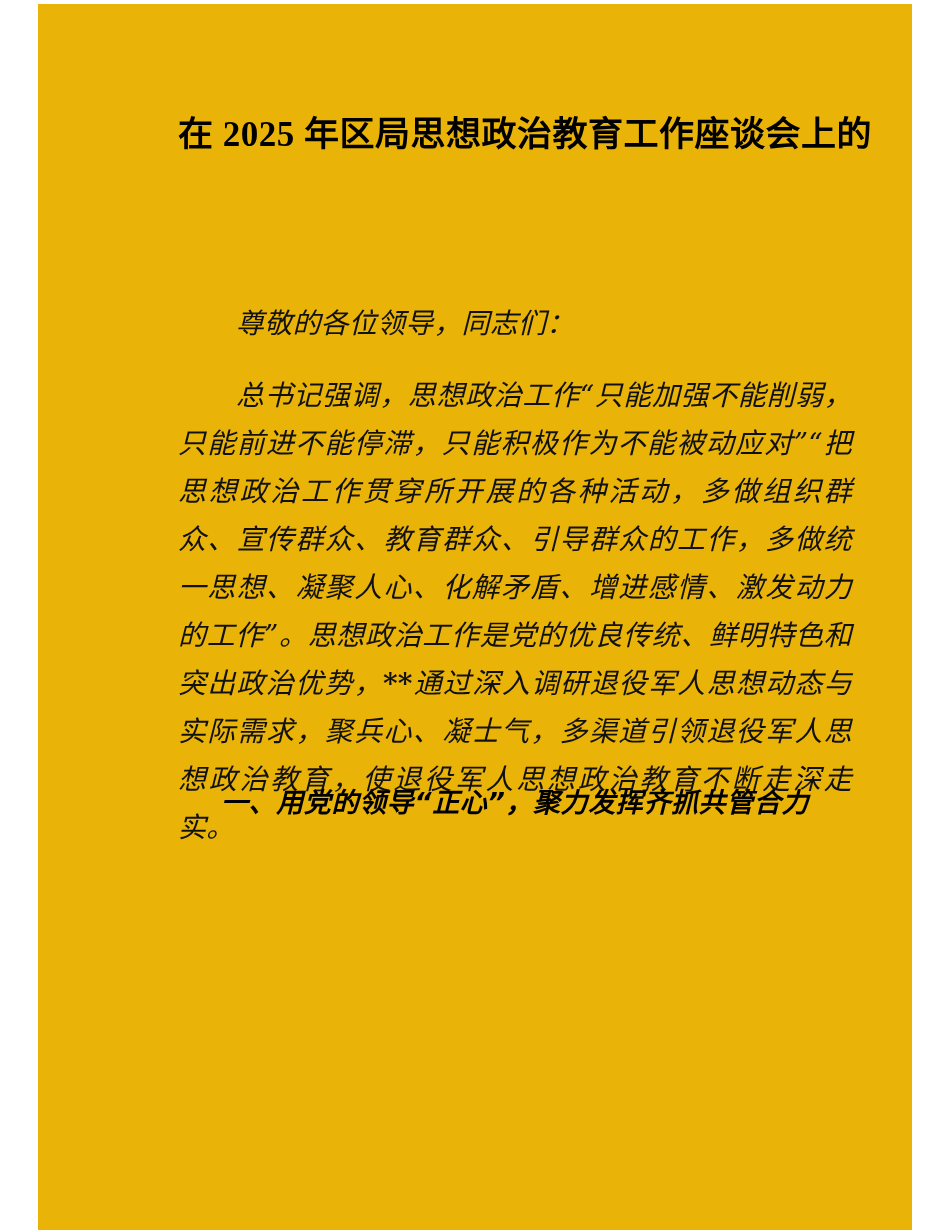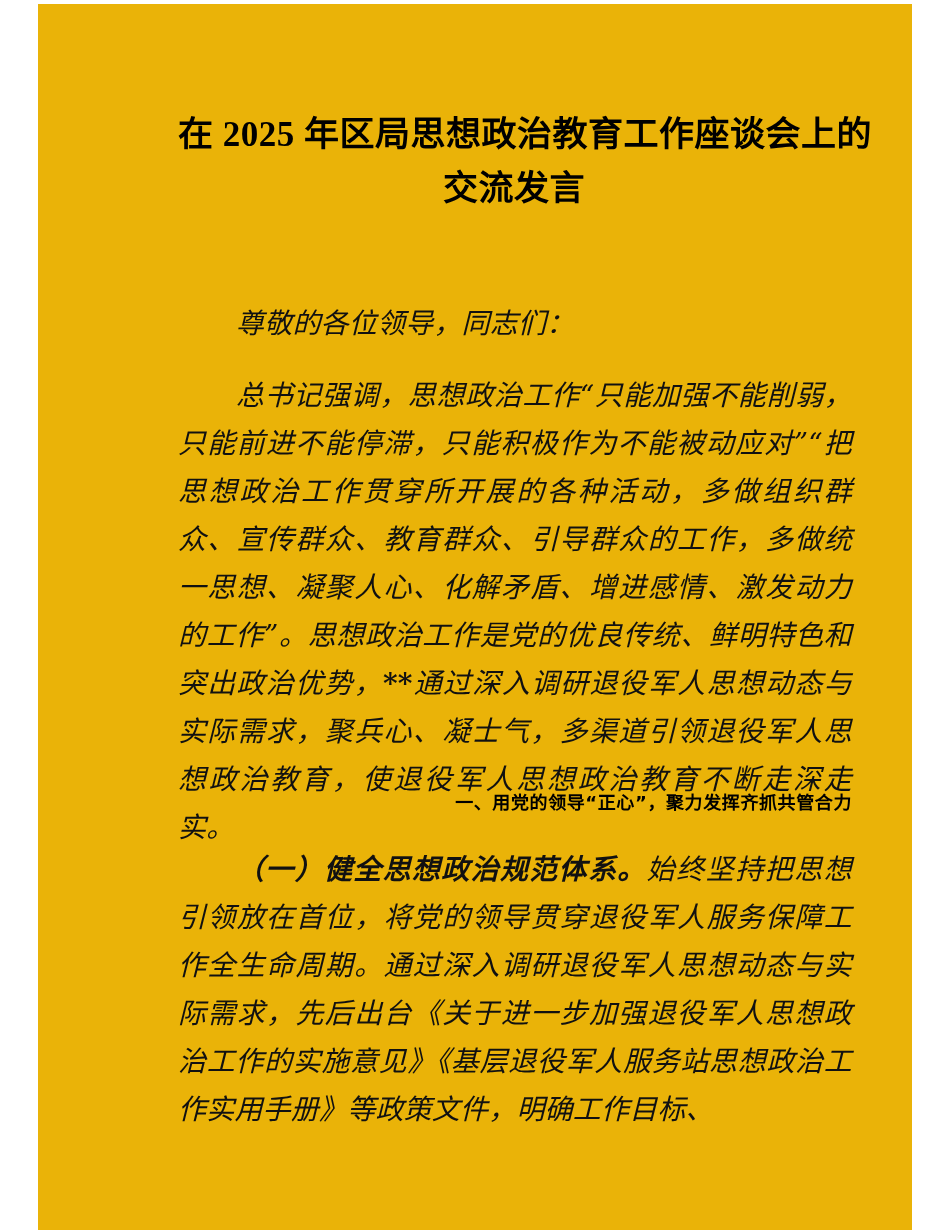--- a/index.html
+++ b/index.html
@@ -55,27 +55,28 @@
   }
   .body-block.indent {
     text-indent: 58px;
   }
 
   
   .section-heading {
     position: absolute;
     left: 140px;
     width: 674px;
-    text-align: right;
+    text-align: center;
     font-family: "DejaVu Sans", "Liberation Sans", sans-serif;
     font-weight: 700;
-    font-size: 18px;
+    font-size: 27px;
     line-height: 48px;
     color: #000000;
     letter-spacing: 0.6px;
+    font-style: italic;
   }
 
   
   .lead-in {
     font-family: "DejaVu Sans", "Liberation Sans", sans-serif;
     font-weight: 700;
     letter-spacing: 0;
   }
 
   
@@ -84,32 +85,28 @@
     font-weight: 700;
   }
 </style>
 </head>
 <body>
 
 <div class="page">
 
   <div class="doc-title">
     <span class="title-line">在 2025 年区局思想政治教育工作座谈会上的</span>
-    <span class="title-line">交流发言</span>
   </div>
 
   <div class="body-block indent" style="top: 296px;">
     <span>尊敬的各位领导，同志们：</span>
   </div>
 
   <div class="body-block indent" style="top: 368px;">
     <span>总书记强调，思想政治工作“只能加强不能削弱，只能前进不能停滞，只能积极作为不能被动应对”“把思想政治工作贯穿所开展的各种活动，多做组织群众、宣传群众、教育群众、引导群众的工作，多做统一思想、凝聚人心、化解矛盾、增进感情、激发动力的工作”。思想政治工作是党的优良传统、鲜明特色和突出政治优势，</span><span class="redaction-mark">**</span><span>通过深入调研退役军人思想动态与实际需求，聚兵心、凝士气，多渠道引领退役军人思想政治教育，使退役军人思想政治教育不断走深走实。</span>
   </div>
 
   <div class="section-heading" style="top: 775px;">
     <span>一、用党的领导“正心”，聚力发挥齐抓共管合力</span>
   </div>
 
-  <div class="body-block indent" style="top: 842px;">
-    <span class="lead-in">（一）健全思想政治规范体系。</span><span>始终坚持把思想引领放在首位，将党的领导贯穿退役军人服务保障工作全生命周期。通过深入调研退役军人思想动态与实际需求，先后出台《关于进一步加强退役军人思想政治工作的实施意见》《基层退役军人服务站思想政治工作实用手册》等政策文件，明确工作目标、</span>
-  </div>
 
 </div>
 
 </body></html>

